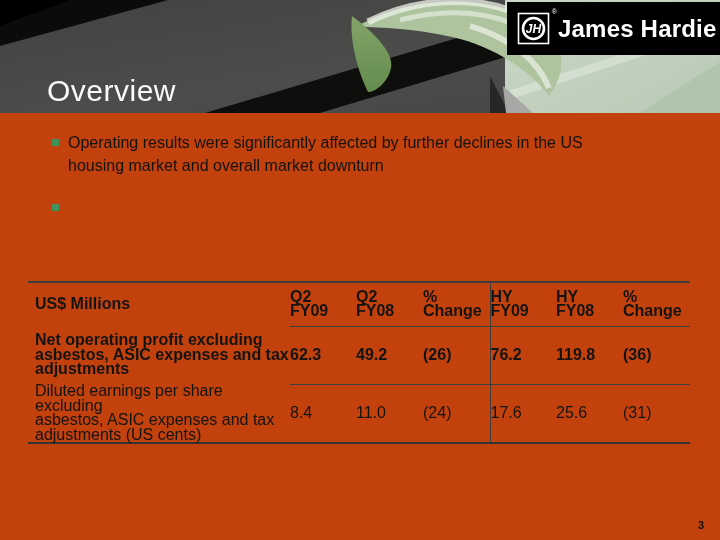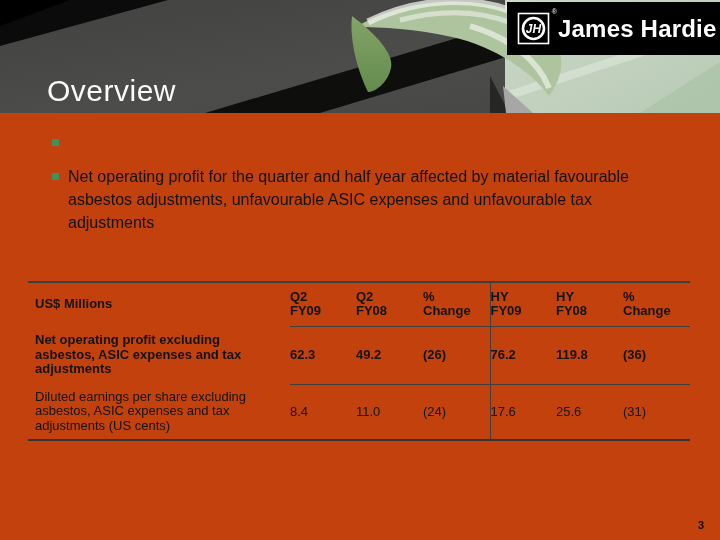--- a/index.html
+++ b/index.html
@@ -34,21 +34,21 @@
     flex:0 0 auto;width:7px;height:7px;background:#3f925c;margin:8px 9px 0 0;
   }
   .bullet-text{
     font-size:16px;line-height:23px;color:#131313;white-space:pre-line;
   }
   
   .table-wrap{position:absolute;left:28px;top:281px;width:662px;}
   table{
     border-collapse:collapse;width:662px;table-layout:fixed;
     border-top:2px solid #3e3e3e;border-bottom:2.5px solid #333;
-    font-size:13px;color:#141414;
+    font-size:16px;color:#141414;
   }
   th,td{padding:0;vertical-align:middle;font-weight:normal;}
   .lbl{text-align:left;padding-left:7px;white-space:pre-line;line-height:14.5px;}
   .num{text-align:left;line-height:14.5px;}
   thead .lbl{font-weight:bold;}
   thead .num{font-weight:bold;white-space:pre-line;}
   thead th.num{border-bottom:1.5px solid #3e3e3e;}
   tr.r1{height:52px;} tr.hd{height:44px;} tr.r2{height:58px;} tr.r3{height:56px;margin-top:36px;}
   tr.r1 td.num, tr.r2 td.num{border-bottom:1.5px solid #3e3e3e;}
   .divL{border-left:1.5px solid #3e3e3e;}
@@ -116,26 +116,25 @@
       </span>
       <span class="brand-name">James Hardie</span>
     </div>
 
     <div class="slide-title">Overview</div>
   </div>
 
   <ul class="bullets">
     <li>
       <span class="bullet-sq"></span>
+      <span class="bullet-text">Operating results were significantly affected by further declines in the US
+housing market and overall market downturn</span>
     </li>
     <li>
       <span class="bullet-sq"></span>
-      <span class="bullet-text">Net operating profit for the quarter and half year affected by material favourable
-asbestos adjustments, unfavourable ASIC expenses and unfavourable tax
-adjustments</span>
     </li>
   </ul>
 
   <div class="table-wrap">
     <table>
       <colgroup>
         <col style="width:262px">
         <col style="width:66px">
           <col style="width:67px">
           <col style="width:67px">

